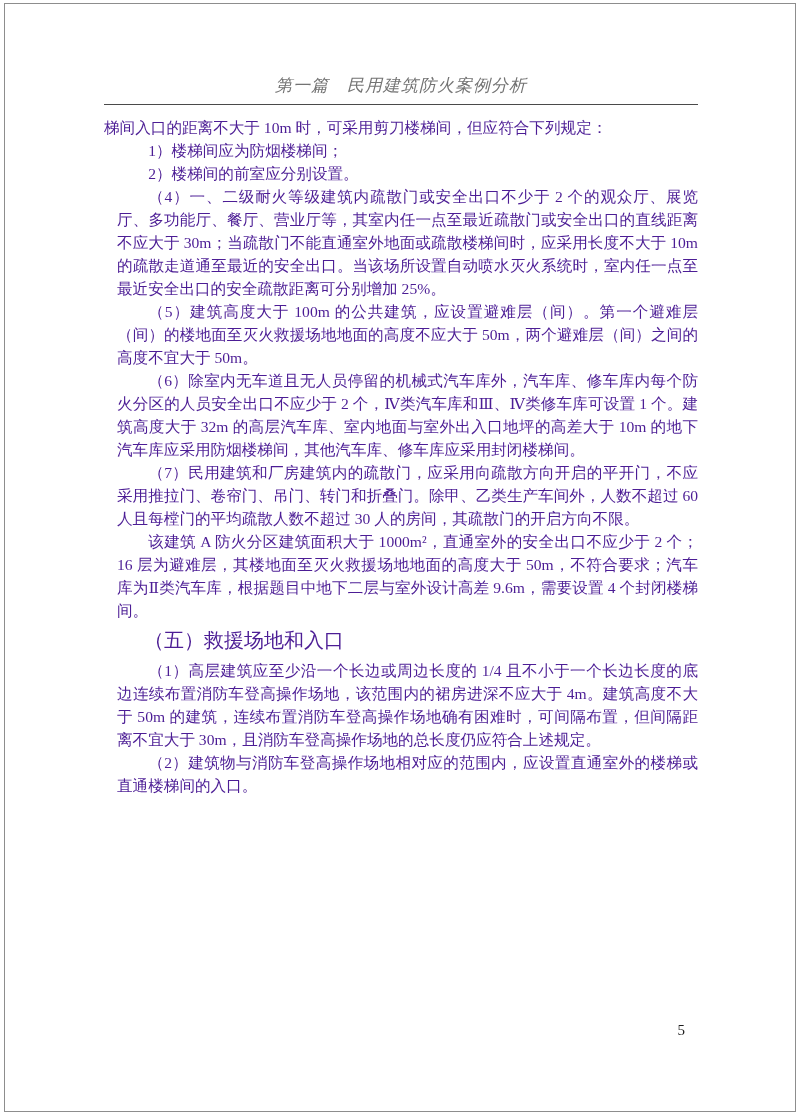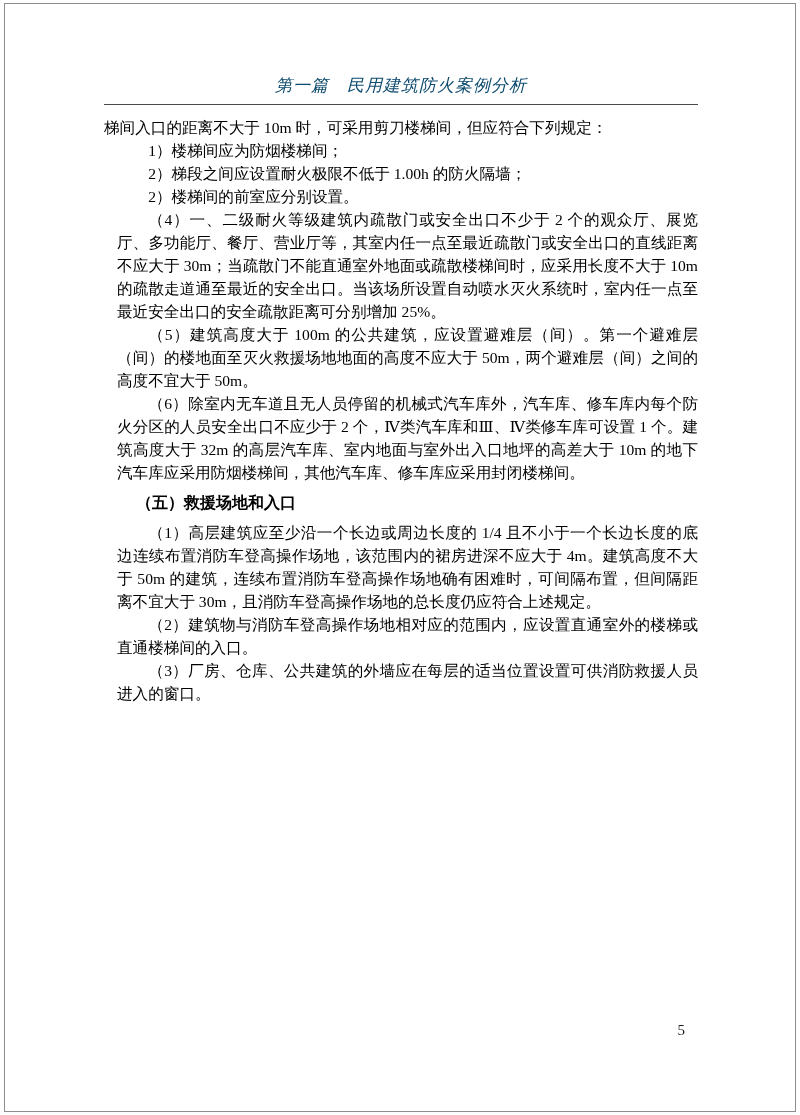--- a/index.html
+++ b/index.html
@@ -21,42 +21,42 @@
     position: absolute;
     left: 104px; top: 0;
     width: 594px;
   }
   .running-header {
     margin-top: 74px;
     text-align: center;
     font-size: 17px;
     font-style: italic;
     letter-spacing: 1px;
-    color: #0c4a6e;
+    color: #737373;
   }
   .header-rule {
     border: none;
     border-top: 1.5px solid #4a4a4a;
     margin: 7px 0 0 0;
   }
   .body-text {
     margin-top: 11px;
     font-size: 15.6px;
     line-height: 23px;
     text-align: justify;
-    color: #000000;
+    color: #4c1d95;
   }
   .body-text p { margin: 0; padding: 0; }
   .body-text p.para { text-indent: 2em; margin-left: 13px; }
   .body-text p.flow { text-indent: 0; }
   .body-text p.heading {
     text-indent: 2em;
-    font-weight: bold;
+    font-weight: normal;
     font-family: "Liberation Sans", "DejaVu Sans", sans-serif;
-    font-size: 16px;
+    font-size: 20px;
     margin: 7px 0;
   }
   .page-number {
     position: absolute;
     left: 104px; top: 1022px;
     width: 594px;
     text-align: right;
     padding-right: 13px;
     box-sizing: border-box;
     font-size: 15px;
@@ -67,25 +67,25 @@
 <body>
 
 <div class="frame"></div>
 
 <div class="content">
   <div class="running-header">第一篇　民用建筑防火案例分析</div>
   <hr class="header-rule">
   <div class="body-text">
       <p class="flow">梯间入口的距离不大于 10m 时，可采用剪刀楼梯间，但应符合下列规定：</p>
       <p class="para">1）楼梯间应为防烟楼梯间；</p>
-      <p class="para">2）梯段之间应设置耐火极限不低于 1.00h 的防火隔墙；</p>
       <p class="para">2）楼梯间的前室应分别设置。</p>
       <p class="para">（4）一、二级耐火等级建筑内疏散门或安全出口不少于 2 个的观众厅、展览厅、多功能厅、餐厅、营业厅等，其室内任一点至最近疏散门或安全出口的直线距离不应大于 30m；当疏散门不能直通室外地面或疏散楼梯间时，应采用长度不大于 10m 的疏散走道通至最近的安全出口。当该场所设置自动喷水灭火系统时，室内任一点至最近安全出口的安全疏散距离可分别增加 25%。</p>
       <p class="para">（5）建筑高度大于 100m 的公共建筑，应设置避难层（间）。第一个避难层（间）的楼地面至灭火救援场地地面的高度不应大于 50m，两个避难层（间）之间的高度不宜大于 50m。</p>
       <p class="para">（6）除室内无车道且无人员停留的机械式汽车库外，汽车库、修车库内每个防火分区的人员安全出口不应少于 2 个，Ⅳ类汽车库和Ⅲ、Ⅳ类修车库可设置 1 个。建筑高度大于 32m 的高层汽车库、室内地面与室外出入口地坪的高差大于 10m 的地下汽车库应采用防烟楼梯间，其他汽车库、修车库应采用封闭楼梯间。</p>
+      <p class="para">（7）民用建筑和厂房建筑内的疏散门，应采用向疏散方向开启的平开门，不应采用推拉门、卷帘门、吊门、转门和折叠门。除甲、乙类生产车间外，人数不超过 60 人且每樘门的平均疏散人数不超过 30 人的房间，其疏散门的开启方向不限。</p>
+      <p class="para">该建筑 A 防火分区建筑面积大于 1000m²，直通室外的安全出口不应少于 2 个；16 层为避难层，其楼地面至灭火救援场地地面的高度大于 50m，不符合要求；汽车库为Ⅱ类汽车库，根据题目中地下二层与室外设计高差 9.6m，需要设置 4 个封闭楼梯间。</p>
       <p class="heading">（五）救援场地和入口</p>
       <p class="para">（1）高层建筑应至少沿一个长边或周边长度的 1/4 且不小于一个长边长度的底边连续布置消防车登高操作场地，该范围内的裙房进深不应大于 4m。建筑高度不大于 50m 的建筑，连续布置消防车登高操作场地确有困难时，可间隔布置，但间隔距离不宜大于 30m，且消防车登高操作场地的总长度仍应符合上述规定。</p>
       <p class="para">（2）建筑物与消防车登高操作场地相对应的范围内，应设置直通室外的楼梯或直通楼梯间的入口。</p>
-      <p class="para">（3）厂房、仓库、公共建筑的外墙应在每层的适当位置设置可供消防救援人员进入的窗口。</p>
     </div>
 </div>
 
 <div class="page-number">5</div>
 
 </body></html>

